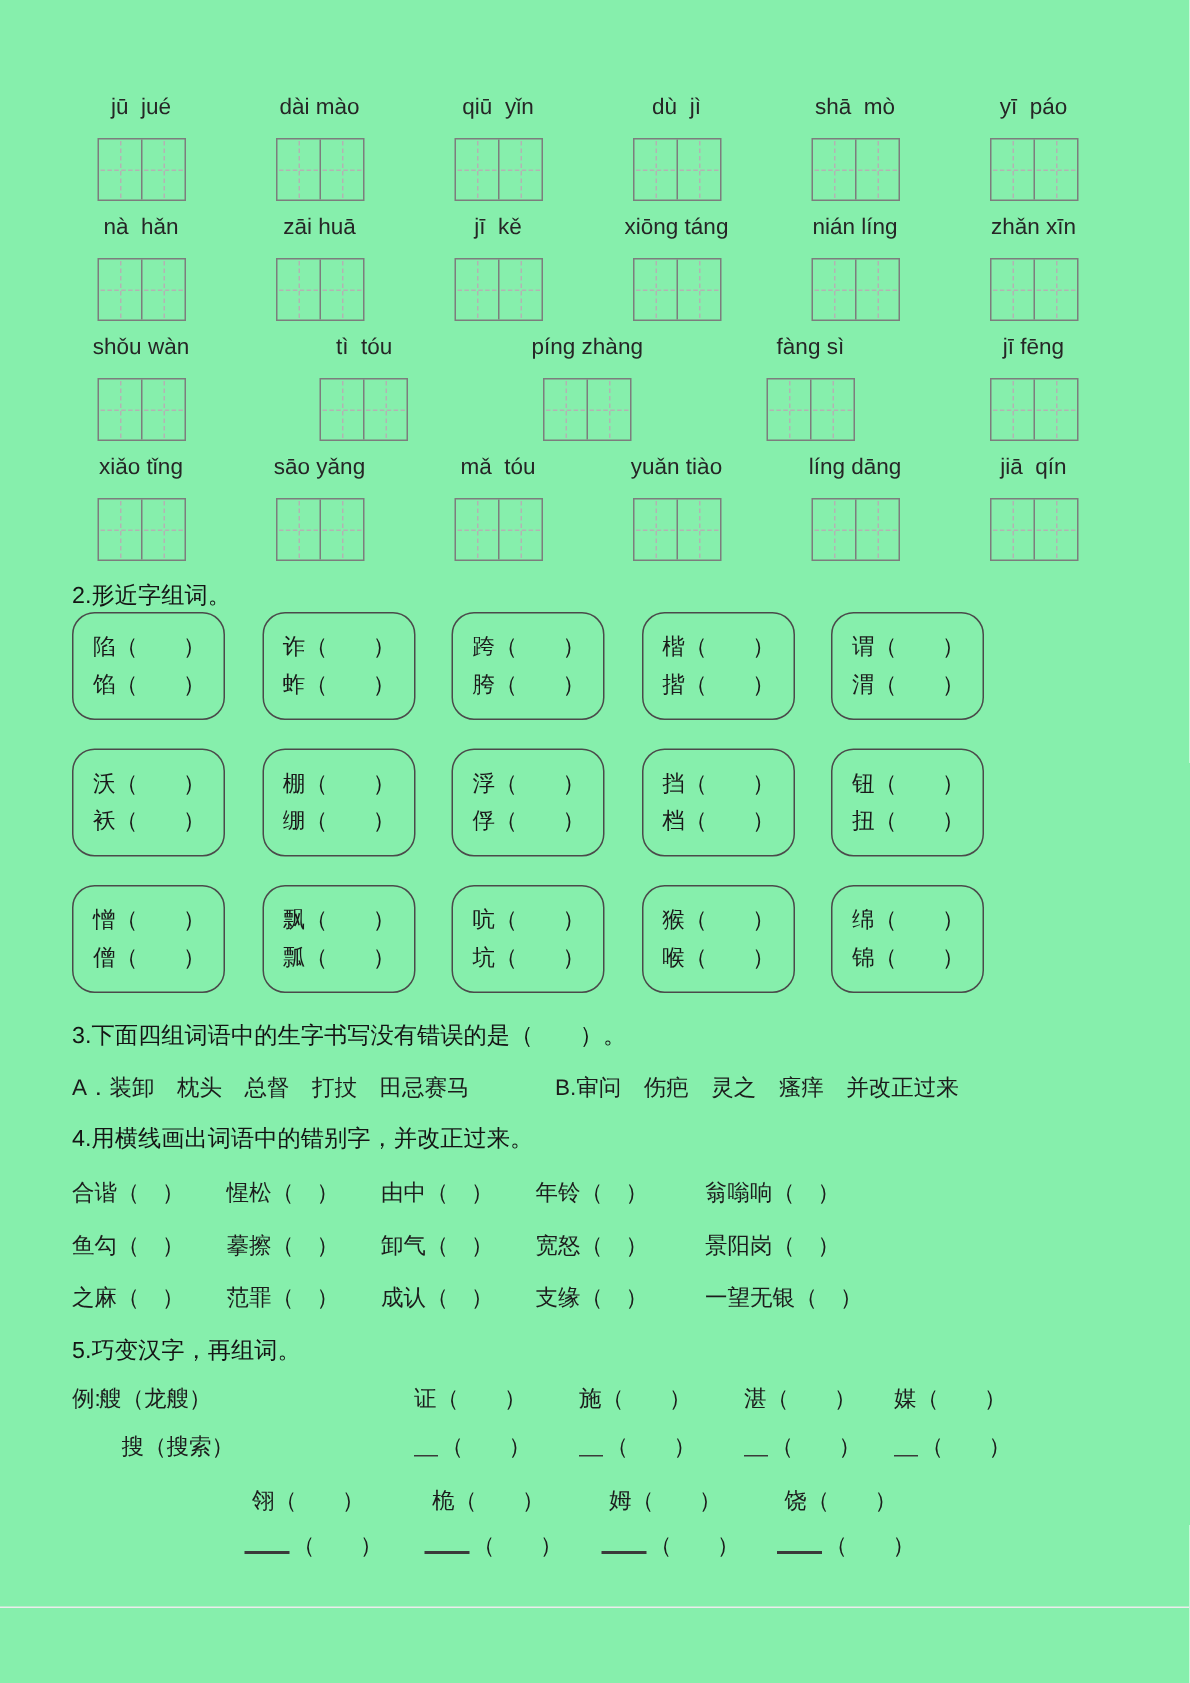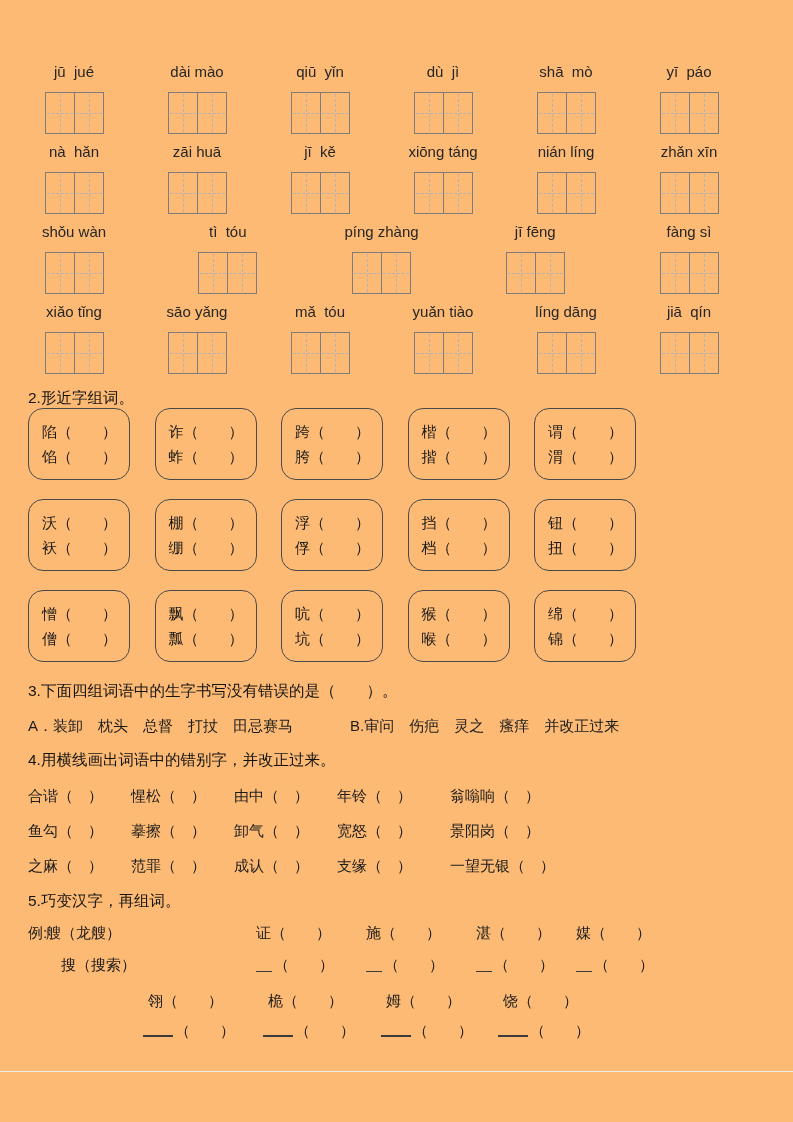--- a/index.html
+++ b/index.html
@@ -1,24 +1,24 @@
 <!DOCTYPE html>
 <html><head>
 <meta charset="utf-8">
 <style>
   html,body{margin:0;padding:0;background:#ffffff;}
   .page{
     position:relative;
     width:793px;height:1122px;
-    background:#fdba74;
+    background:#86efac;
     font-family:"Liberation Sans","DejaVu Sans",sans-serif;
     color:#1c1c1c;
     overflow:hidden;
     box-sizing:border-box;
-    padding:64px 58px 0 28px;
+    padding:64px 58px 0 48px;
     font-size:15px;
   }
   
   .prow{display:flex;justify-content:space-between;margin-bottom:10px;}
   .pcol{display:flex;flex-direction:column;align-items:center;min-width:92px;}
   .py{font-size:15px;color:#262626;white-space:pre;line-height:16px;margin-bottom:12px;}
   .tzg{display:flex;border:1px solid #7d7d7d;}
   .tzc{width:28px;height:40px;position:relative;}
   .tzc + .tzc{border-left:1px solid #7d7d7d;}
   .tzc::before{content:"";position:absolute;left:50%;top:1px;bottom:1px;border-left:1px dashed #b3b3b3;}
@@ -171,28 +171,28 @@
           </div>
       </div>
       <div class="pcol">
         <div class="py">píng zhàng</div>
         <div class="tzg">
             <i class="tzc"></i>
             <i class="tzc"></i>
           </div>
       </div>
       <div class="pcol">
+        <div class="py">fàng sì</div>
+        <div class="tzg">
+            <i class="tzc"></i>
+            <i class="tzc"></i>
+          </div>
+      </div>
+      <div class="pcol">
         <div class="py">jī fēng</div>
-        <div class="tzg">
-            <i class="tzc"></i>
-            <i class="tzc"></i>
-          </div>
-      </div>
-      <div class="pcol">
-        <div class="py">fàng sì</div>
         <div class="tzg">
             <i class="tzc"></i>
             <i class="tzc"></i>
           </div>
       </div>
     </div>
 
     <div class="prow">
       <div class="pcol">
         <div class="py">xiǎo tǐng</div>

